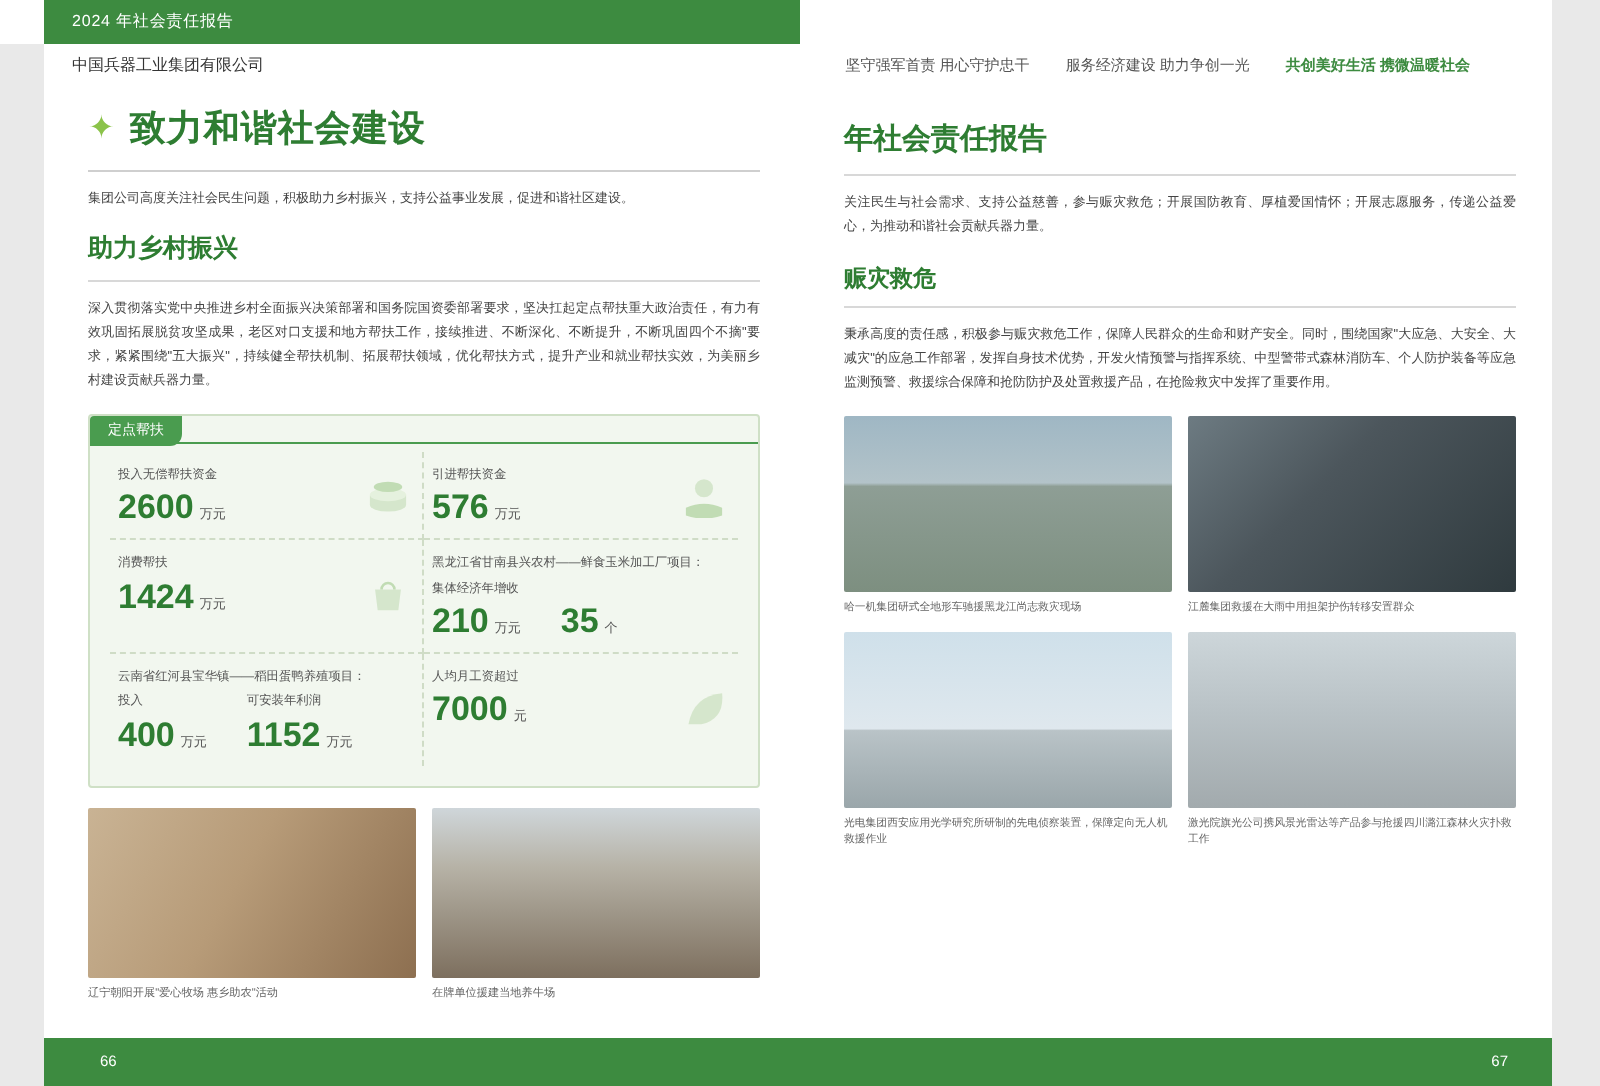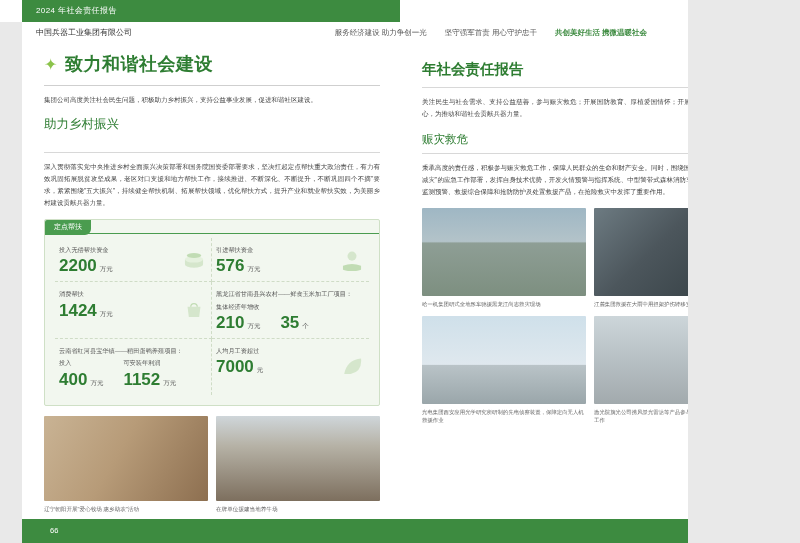--- a/index.html
+++ b/index.html
@@ -4,21 +4,21 @@
 <style>
   * { box-sizing: border-box; }
   html, body {
     margin: 0; padding: 0;
     width: 800px; height: 543px;
     background: #e9e9e9;
     font-family: "Liberation Sans", sans-serif;
   }
   .page {
     position: relative;
-    width: 688px; height: 543px;
+    width: 776px; height: 543px;
     background: #e9e9e9;
     overflow: hidden;
   }
   .sheet {
     position: absolute;
     top: 0; bottom: 0;
     background: #ffffff;
   }
   .sheet-left { left: 22px; width: 378px; }
   .sheet-right { left: 400px; width: 378px; }
@@ -79,21 +79,21 @@
   }
   .h1 .plus { color: #8bc34a; font-size: 16px; font-weight: normal; }
   .h1-rule {
     width: 336px; height: 1px; background: #cfcfcf; margin: 9px 0 8px 0;
   }
   .body-p {
     font-size: 6.5px; color: #444; line-height: 1.85; margin: 0 0 10px 0;
     text-align: justify;
   }
   .h2 {
-    font-size: 12.5px; color: #2e7d32; font-weight: normal; margin: 10px 0 19px 0;
+    font-size: 12.5px; color: #2e7d32; font-weight: bold; margin: 10px 0 7px 0;
   }
   .h2-line { width: 336px; height: 1px; background: #d8d8d8; margin-bottom: 8px;}
 
   
   .panel {
     position: relative;
     background: #f2f7ef;
     border: 1px solid #cfe0c6;
     border-radius: 2px;
     margin-top: 8px;
@@ -137,21 +137,21 @@
   .photo .img {
     width: 164px; height: 85px; border-radius: 1px; position: relative; overflow: hidden;
   }
   .photo .cap {
     font-size: 5.6px; color: #666; margin-top: 4px; line-height: 1.5;
   }
 
   
   .rcontent { position: absolute; left: 422px; top: 60px; width: 336px; }
   .h1r { font-size: 14.5px; color: #2e7d32; font-weight: bold; margin: 0 0 8px 0;}
-  .h2r { font-size: 11.5px; color: #2e7d32; font-weight: normal; margin: 12px 0 6px 0;}
+  .h2r { font-size: 11.5px; color: #2e7d32; font-weight: bold; margin: 12px 0 6px 0;}
   .rline { width: 336px; height: 1px; background: #d8d8d8; margin: 4px 0 8px 0;}
   .rphotos { display: grid; grid-template-columns: 1fr 1fr; gap: 8px 8px; margin-top: 8px;}
   .rphoto .img { width: 164px; height: 88px; border-radius: 1px; overflow: hidden; position: relative;}
   .rphoto .cap { font-size: 5.4px; color: #666; margin-top: 4px; line-height: 1.5;}
 
   
   .footer-left {
     position: absolute; left: 22px; bottom: 0; width: 378px; height: 24px;
     background: #3d8b40;
   }
@@ -182,22 +182,22 @@
 
   <div class="topbar">
     <div class="topbar-left">
       <div class="t">2024 年社会责任报告</div>
     </div>
   </div>
 
   <div class="navrow">
     <div class="company">中国兵器工业集团有限公司</div>
     <div class="navtabs">
+      <div class="navtab">坚守强军首责 用心守护忠干</div>
       <div class="navtab">服务经济建设 助力争创一光</div>
-      <div class="navtab">坚守强军首责 用心守护忠干</div>
       <div class="navtab active">共创美好生活 携微温暖社会</div>
     </div>
   </div>
 
   <div class="lcontent">
     <div class="h1">
       <span class="plus">✦</span>
       <span>致力和谐社会建设</span>
     </div>
     <div class="h1-rule"></div>
@@ -208,21 +208,21 @@
     <p class="body-p">深入贯彻落实党中央推进乡村全面振兴决策部署和国务院国资委部署要求，坚决扛起定点帮扶重大政治责任，有力有效巩固拓展脱贫攻坚成果，老区对口支援和地方帮扶工作，接续推进、不断深化、不断提升，不断巩固四个不摘"要求，紧紧围绕"五大振兴"，持续健全帮扶机制、拓展帮扶领域，优化帮扶方式，提升产业和就业帮扶实效，为美丽乡村建设贡献兵器力量。</p>
 
     <div class="panel">
       <div class="panel-tab-line"></div>
       <div class="panel-tab">定点帮扶</div>
 
       <div class="grid2">
         <div class="cell rsep">
           <div class="cell-label">投入无偿帮扶资金</div>
           <div class="cell-val">
-            <span>2200</span>
+            <span>2600</span>
             <span class="unit">万元</span>
           </div>
           <svg class="cell-ico" viewBox="0 0 40 34">
             <ellipse cx="20" cy="24" rx="14" ry="5" fill="#cfe3c4"></ellipse>
             <rect x="6" y="16" width="28" height="8" fill="#cfe3c4"></rect>
             <ellipse cx="20" cy="16" rx="14" ry="5" fill="#e3f0da"></ellipse>
             <ellipse cx="20" cy="10" rx="11" ry="4" fill="#b6d6a6"></ellipse>
           </svg>
         </div>
         <div class="cell">

